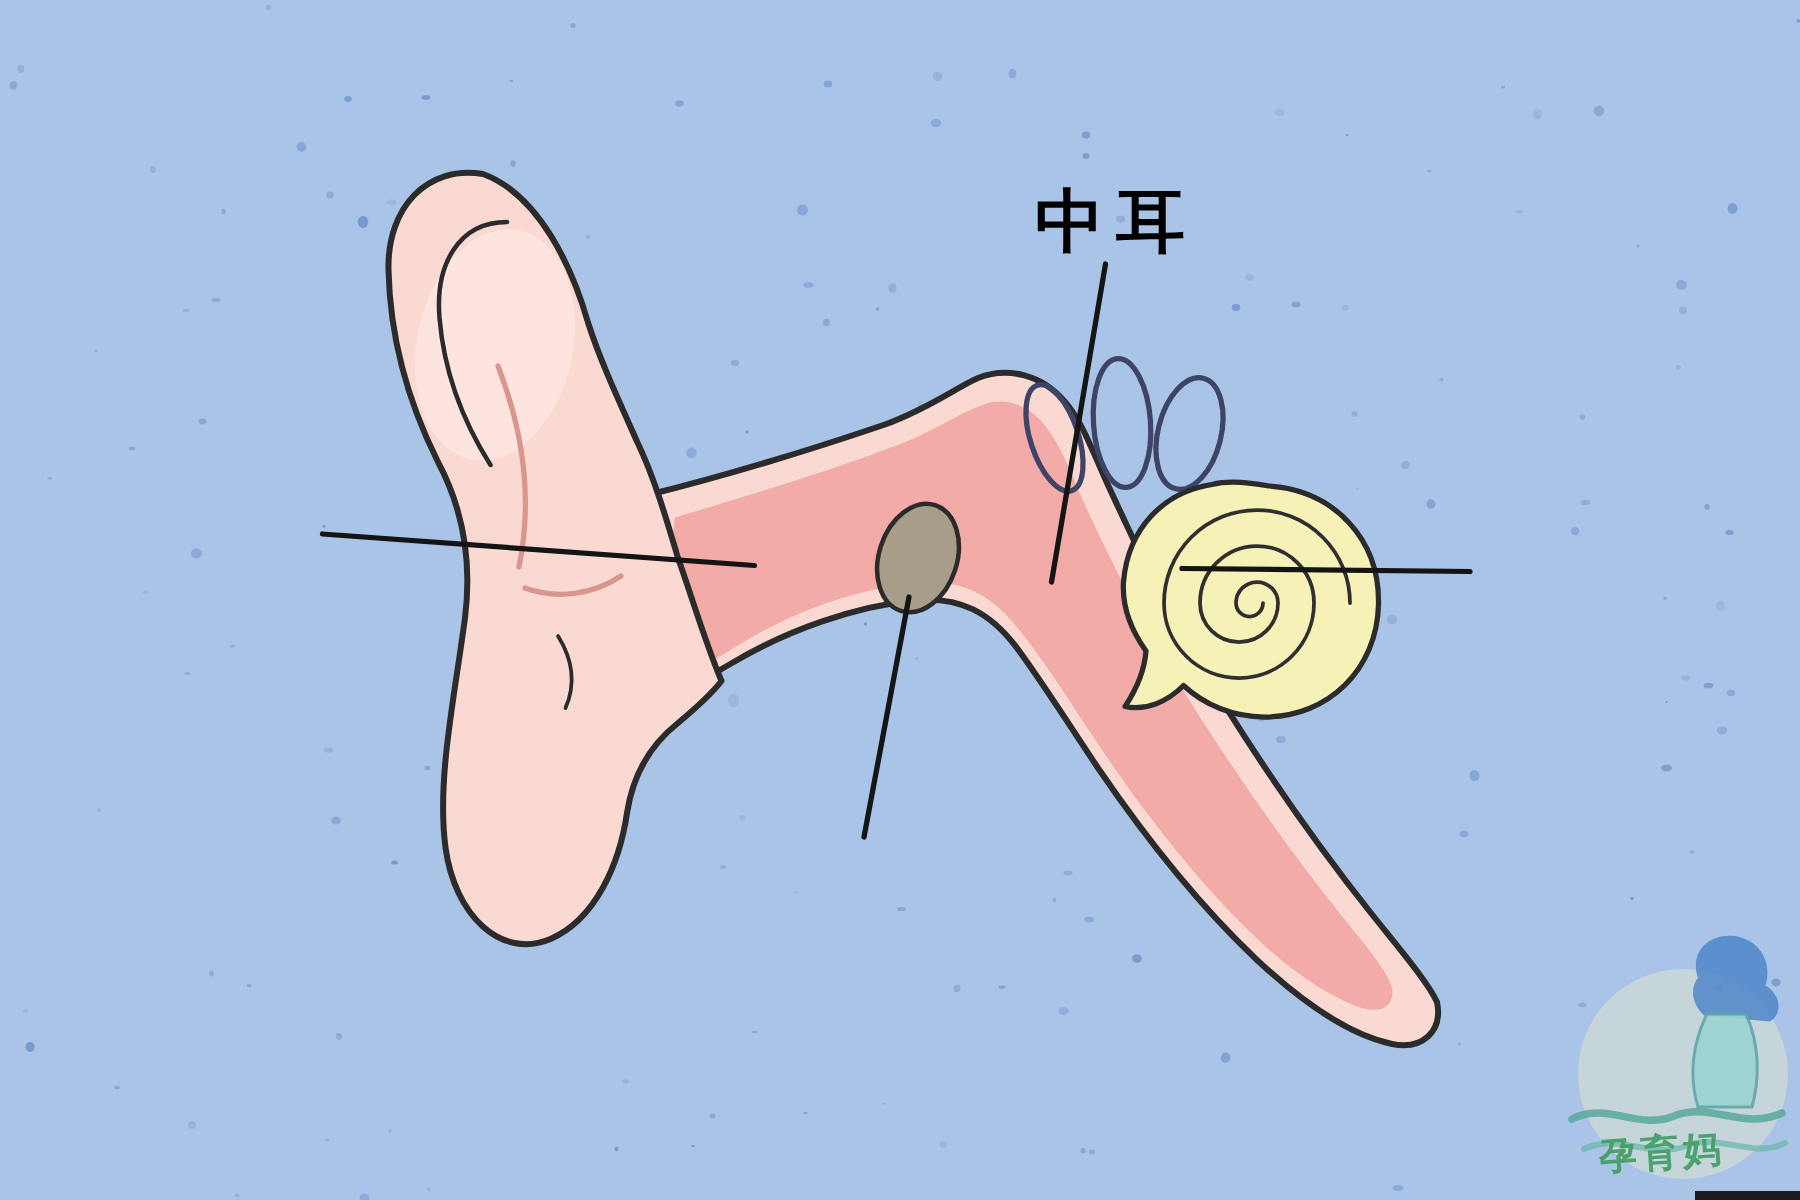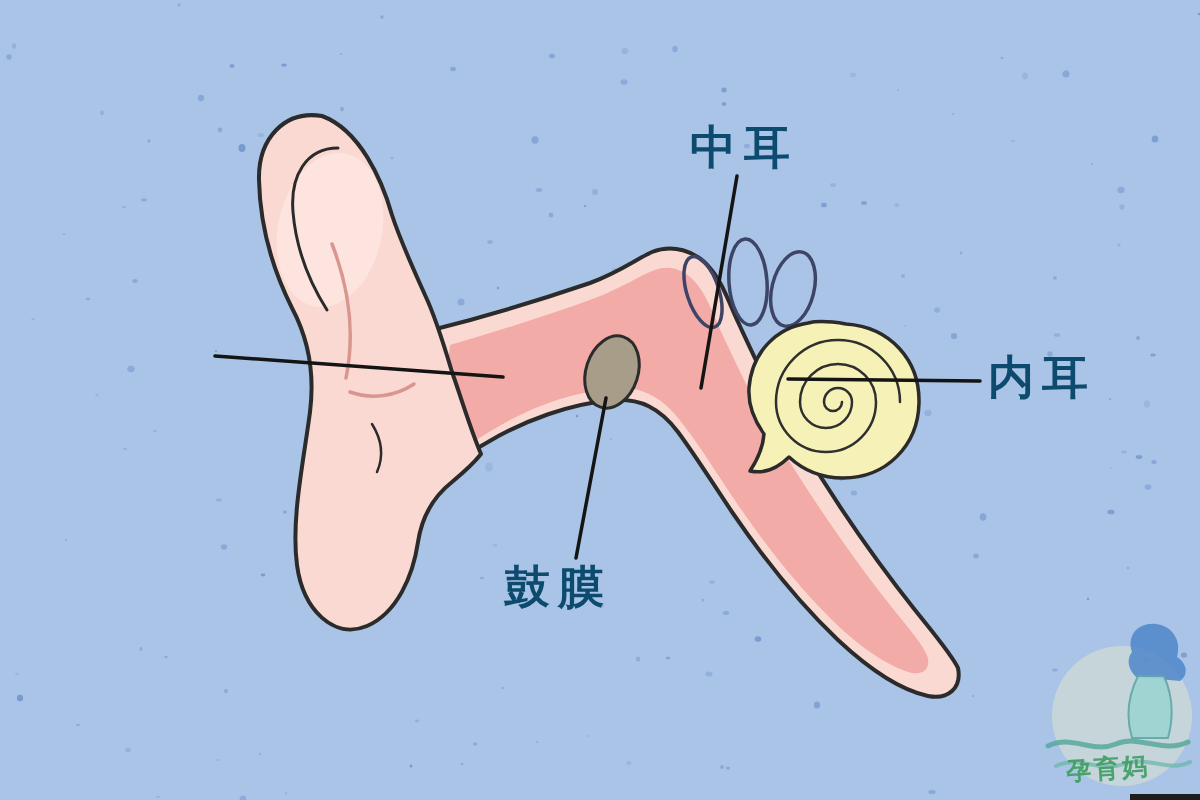--- a/index.html
+++ b/index.html
@@ -18,21 +18,21 @@
   }
   .stage svg.canvas {
     position: absolute;
     inset: 0;
     display: block;
   }
   .part-label {
     position: absolute;
     font-size: 46px;
     font-weight: 700;
-    color: #0c4a6e;
+    color: #000000;
     letter-spacing: 8px;
     line-height: 1;
     white-space: nowrap;
     user-select: none;
   }
   .watermark-text {
     position: absolute;
     left: 1066px;
     top: 752px;
     font-size: 25px;
@@ -317,18 +317,16 @@
            L 1168 738 C 1174 716, 1172 694, 1164 676 Z" fill="#9bd4d2" opacity="0.9" stroke="#5fa7a9" stroke-width="2"></path>
       <path d="M 1048 746 C 1072 734, 1092 754, 1116 744 C 1140 734, 1162 754, 1188 742" fill="none" stroke="#57a89b" stroke-width="5" stroke-linecap="round" opacity="0.85"></path>
       <path d="M 1056 766 C 1080 755, 1100 773, 1124 764 C 1148 755, 1168 773, 1190 762" fill="none" stroke="#6cb7a9" stroke-width="4" stroke-linecap="round" opacity="0.75"></path>
       <rect x="1130" y="794" width="70" height="6" fill="#1d1d1d"></rect>
     </g>
   </svg>
 
 
   <div class="part-label" style="left:690px; top:124px;">中耳</div>
 
-  <div class="part-label" style="left:988px; top:354px;">内耳</div>
-
-  <div class="part-label" style="left:504px; top:564px;">鼓膜</div>
+
 
   <div class="watermark-text">孕育妈</div>
 </div>
 
 </body></html>

